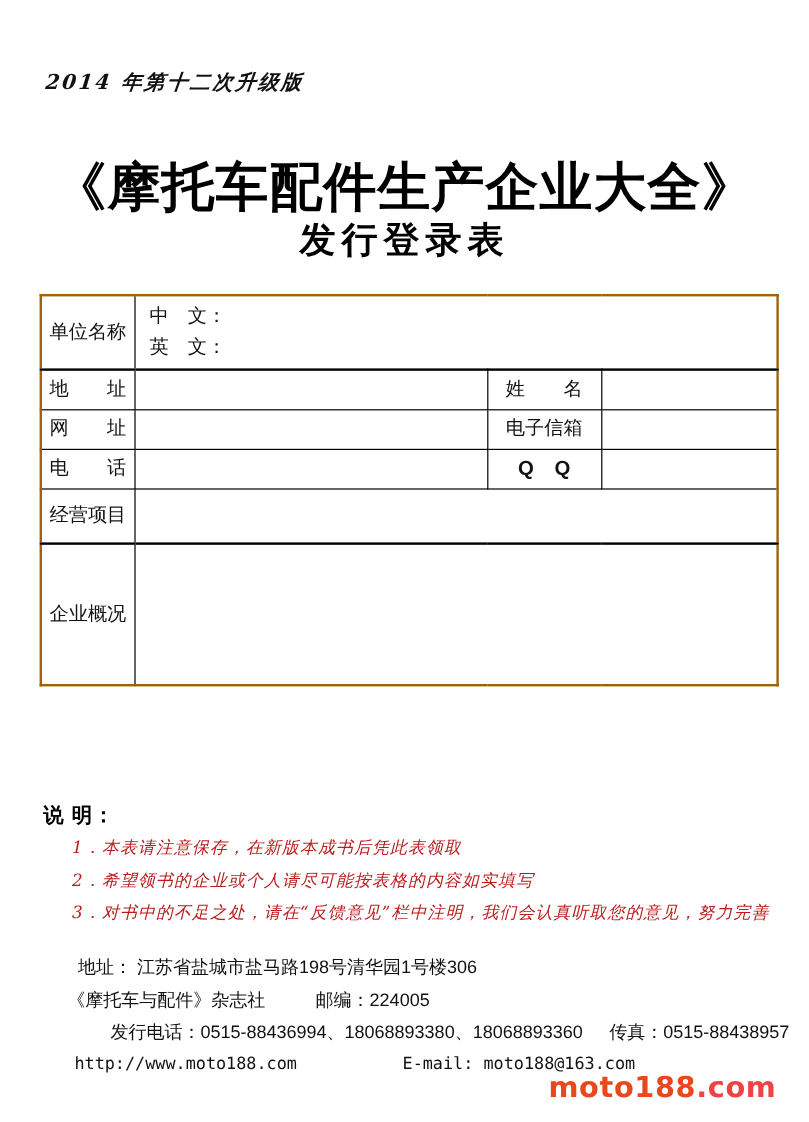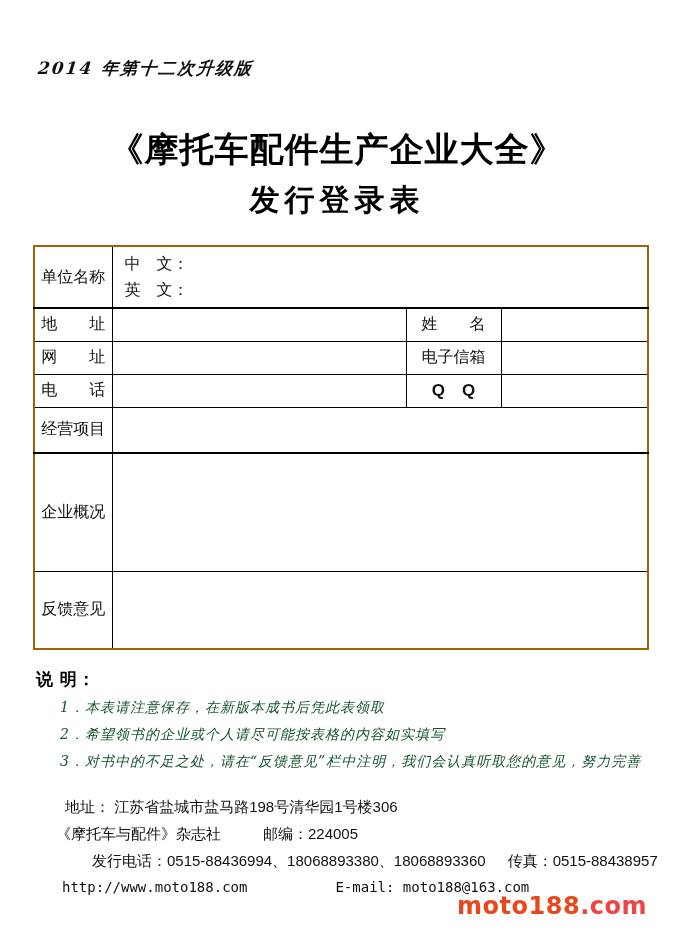--- a/index.html
+++ b/index.html
@@ -29,21 +29,21 @@
   }
   
   .title-line1 {
     position: absolute;
     top: 127px;
     left: 0;
     width: 100%;
     text-align: center;
     font-family: "Liberation Serif", serif;
     font-weight: 700;
-    font-size: 34px;
+    font-size: 44px;
     letter-spacing: 1px;
     color: #000;
   }
   .title-line2 {
     position: absolute;
     top: 180px;
     left: 0;
     width: 100%;
     text-align: center;
     font-family: "Liberation Serif", serif;
@@ -89,21 +89,21 @@
   }
   .notes-items {
     position: absolute;
     left: 60px;
     top: 694px;
     width: 600px;
     font-family: "DejaVu Serif", serif;
     font-style: italic;
     font-size: 14px;
     letter-spacing: 1px;
-    color: #14532d;
+    color: #b91c1c;
   }
   .notes-items .note { height: 27px; line-height: 27px; white-space: nowrap; }
   
   .footer {
     position: absolute;
     left: 56px;
     top: 793px;
     width: 600px;
     font-size: 15px;
     color: #111;
@@ -172,24 +172,20 @@
         <td class="blank"></td>
       </tr>
       <tr class="r-business thick-bottom">
         <td class="lbl">经营项目</td>
         <td class="blank" colspan="3"></td>
       </tr>
       <tr class="r-profile">
         <td class="lbl">企业概况</td>
         <td class="blank" colspan="3"></td>
       </tr>
-      <tr class="r-feedback">
-        <td class="lbl">反馈意见</td>
-        <td class="blank" colspan="3"></td>
-      </tr>
     </tbody>
   </table>
 
   <div class="notes-heading">说 明：</div>
   <div class="notes-items">
     <div class="note">1．本表请注意保存，在新版本成书后凭此表领取</div>
     <div class="note">2．希望领书的企业或个人请尽可能按表格的内容如实填写</div>
     <div class="note">3．对书中的不足之处，请在“反馈意见”栏中注明，我们会认真听取您的意见，努力完善</div>
   </div>
 

